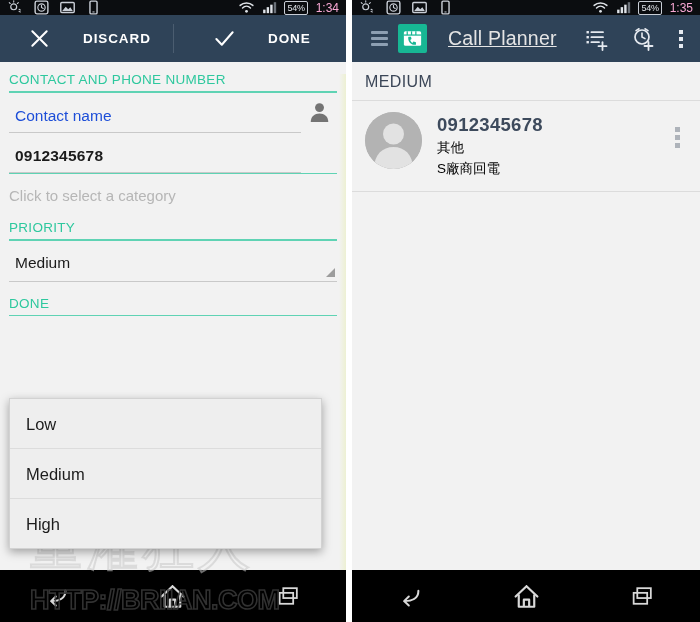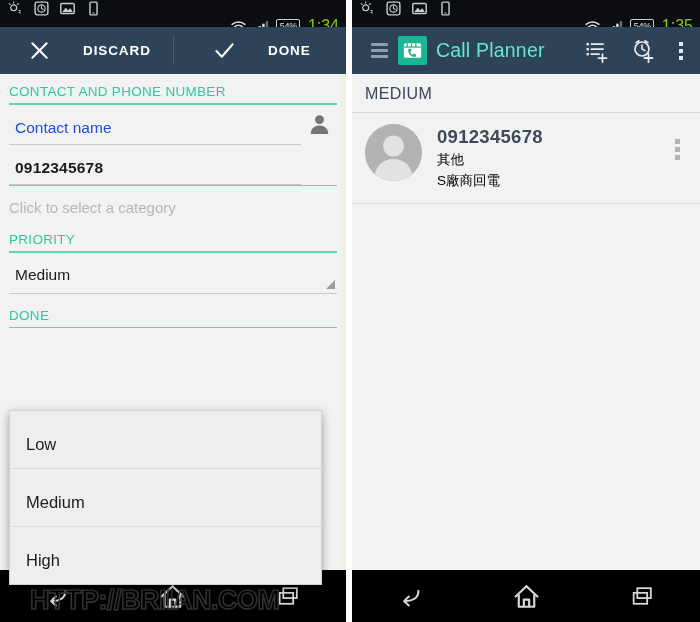--- a/index.html
+++ b/index.html
@@ -9,33 +9,33 @@
     font-family: "Liberation Sans", sans-serif;
     overflow: hidden;
   }
   .screens { display: flex; width: 700px; height: 622px; position: relative; }
   .panel { width: 349px; height: 622px; position: relative; background: #f2f2f2; overflow: hidden; }
   .panel.left { width: 347px; }
   .divider-v { width: 6px; height: 622px; background: #ffffff; position: relative; z-index: 40; }
 
   
   .statusbar {
-    height: 27px; background: #0b0d10; display: flex; align-items: flex-start;
-    padding: 0 7px; color: #c9ced6; flex-direction: column;
+    height: 15px; background: #0b0d10; display: flex; align-items: center;
+    padding: 0 7px; color: #c9ced6;
   }
   .sb-left { display: flex; align-items: center; gap: 9px; }
   .sb-right { margin-left: auto; display: flex; align-items: center; gap: 6px; }
   .sb-icon { width: 17px; height: 17px; display: block; }
   .sb-battery {
     border: 1.6px solid #c9ced6; border-radius: 2px; font-size: 9px;
     padding: 0 2px 0 3px; line-height: 12px; height: 14px; color: #dfe3e8;
     letter-spacing: -0.3px; display: flex; align-items: center;
     font-family: "Liberation Sans", sans-serif;
   }
-  .sb-clock { font-size: 16px; color: #84cc16; letter-spacing: 0px; padding-left: 2px; }
+  .sb-clock { font-size: 12px; color: #f9a8d4; letter-spacing: 0px; padding-left: 2px; }
 
   
   .actionbar {
     height: 47px; background: #2f4358; display: flex; align-items: center;
     color: #ffffff; position: relative;
   }
   .ab-btn { display: flex; align-items: center; height: 47px; cursor: pointer; }
   .ab-discard { padding-left: 28px; width: 50%; }
   .ab-done { padding-left: 40px; width: 50%; position: relative; text-align: center; }
   .ab-done:before {
@@ -51,22 +51,23 @@
   
   .ab-hamburger { width: 17px; margin-left: 10px; margin-right: 10px; cursor: pointer; }
   .ab-hamburger i {
     display: block; height: 2.5px; background: #8d9fb2; margin: 3.5px 0; border-radius: 1px;
   }
   .applogo {
     width: 29px; height: 29px; background: #17b794; border-radius: 2px;
     display: flex; align-items: center; justify-content: center; flex: none;
   }
   .apptitle {
-    font-size: 19.5px; color: #5eead4; margin-left: 9px; letter-spacing: 0.2px;
+    font-size: 19.5px; color: #e5e5e5; margin-left: 21px; letter-spacing: 0.2px;
     font-weight: normal;
+    text-decoration: underline;
   }
   .ab-actions { margin-left: auto; display: flex; align-items: center; }
   .ab-act { width: 46px; height: 47px; display: flex; align-items: center; justify-content: center; cursor: pointer; }
   .ab-act.narrow { width: 30px; }
   .dots { display: flex; flex-direction: column; gap: 3px; }
   .dots span { width: 4px; height: 4px; background: #e6eaf0; display: block; }
 
   
   .form { background: #f2f2f2; height: 476px; position: relative; }
   .sec-label {
@@ -97,21 +98,21 @@
   }
   .note-rule { height: 1.5px; background: #5fd3b4; margin: 0 9px; }
 
   
   .dropdown {
     position: absolute; left: 9px; top: 336px; width: 313px;
     background: #eeeeee; border: 1px solid #d2d2d2;
     box-shadow: 0 3px 9px rgba(0,0,0,0.34); z-index: 30;
   }
   .dd-item {
-    padding: 24px 0 14px 16px; font-size: 16.5px; color: #1c1c1c;
+    padding: 16px 0 14px 16px; font-size: 16.5px; color: #1c1c1c;
     border-bottom: 1px solid #dcdcdc; cursor: pointer;
   }
   .dd-item:last-child { border-bottom: none; }
 
   
   .list-header {
     padding: 11px 0 9px 13px; font-size: 16px; color: #3b4657;
     letter-spacing: 0.4px; border-bottom: 1px solid #dcdcdc; background: #f2f2f2;
   }
   .list-item {

